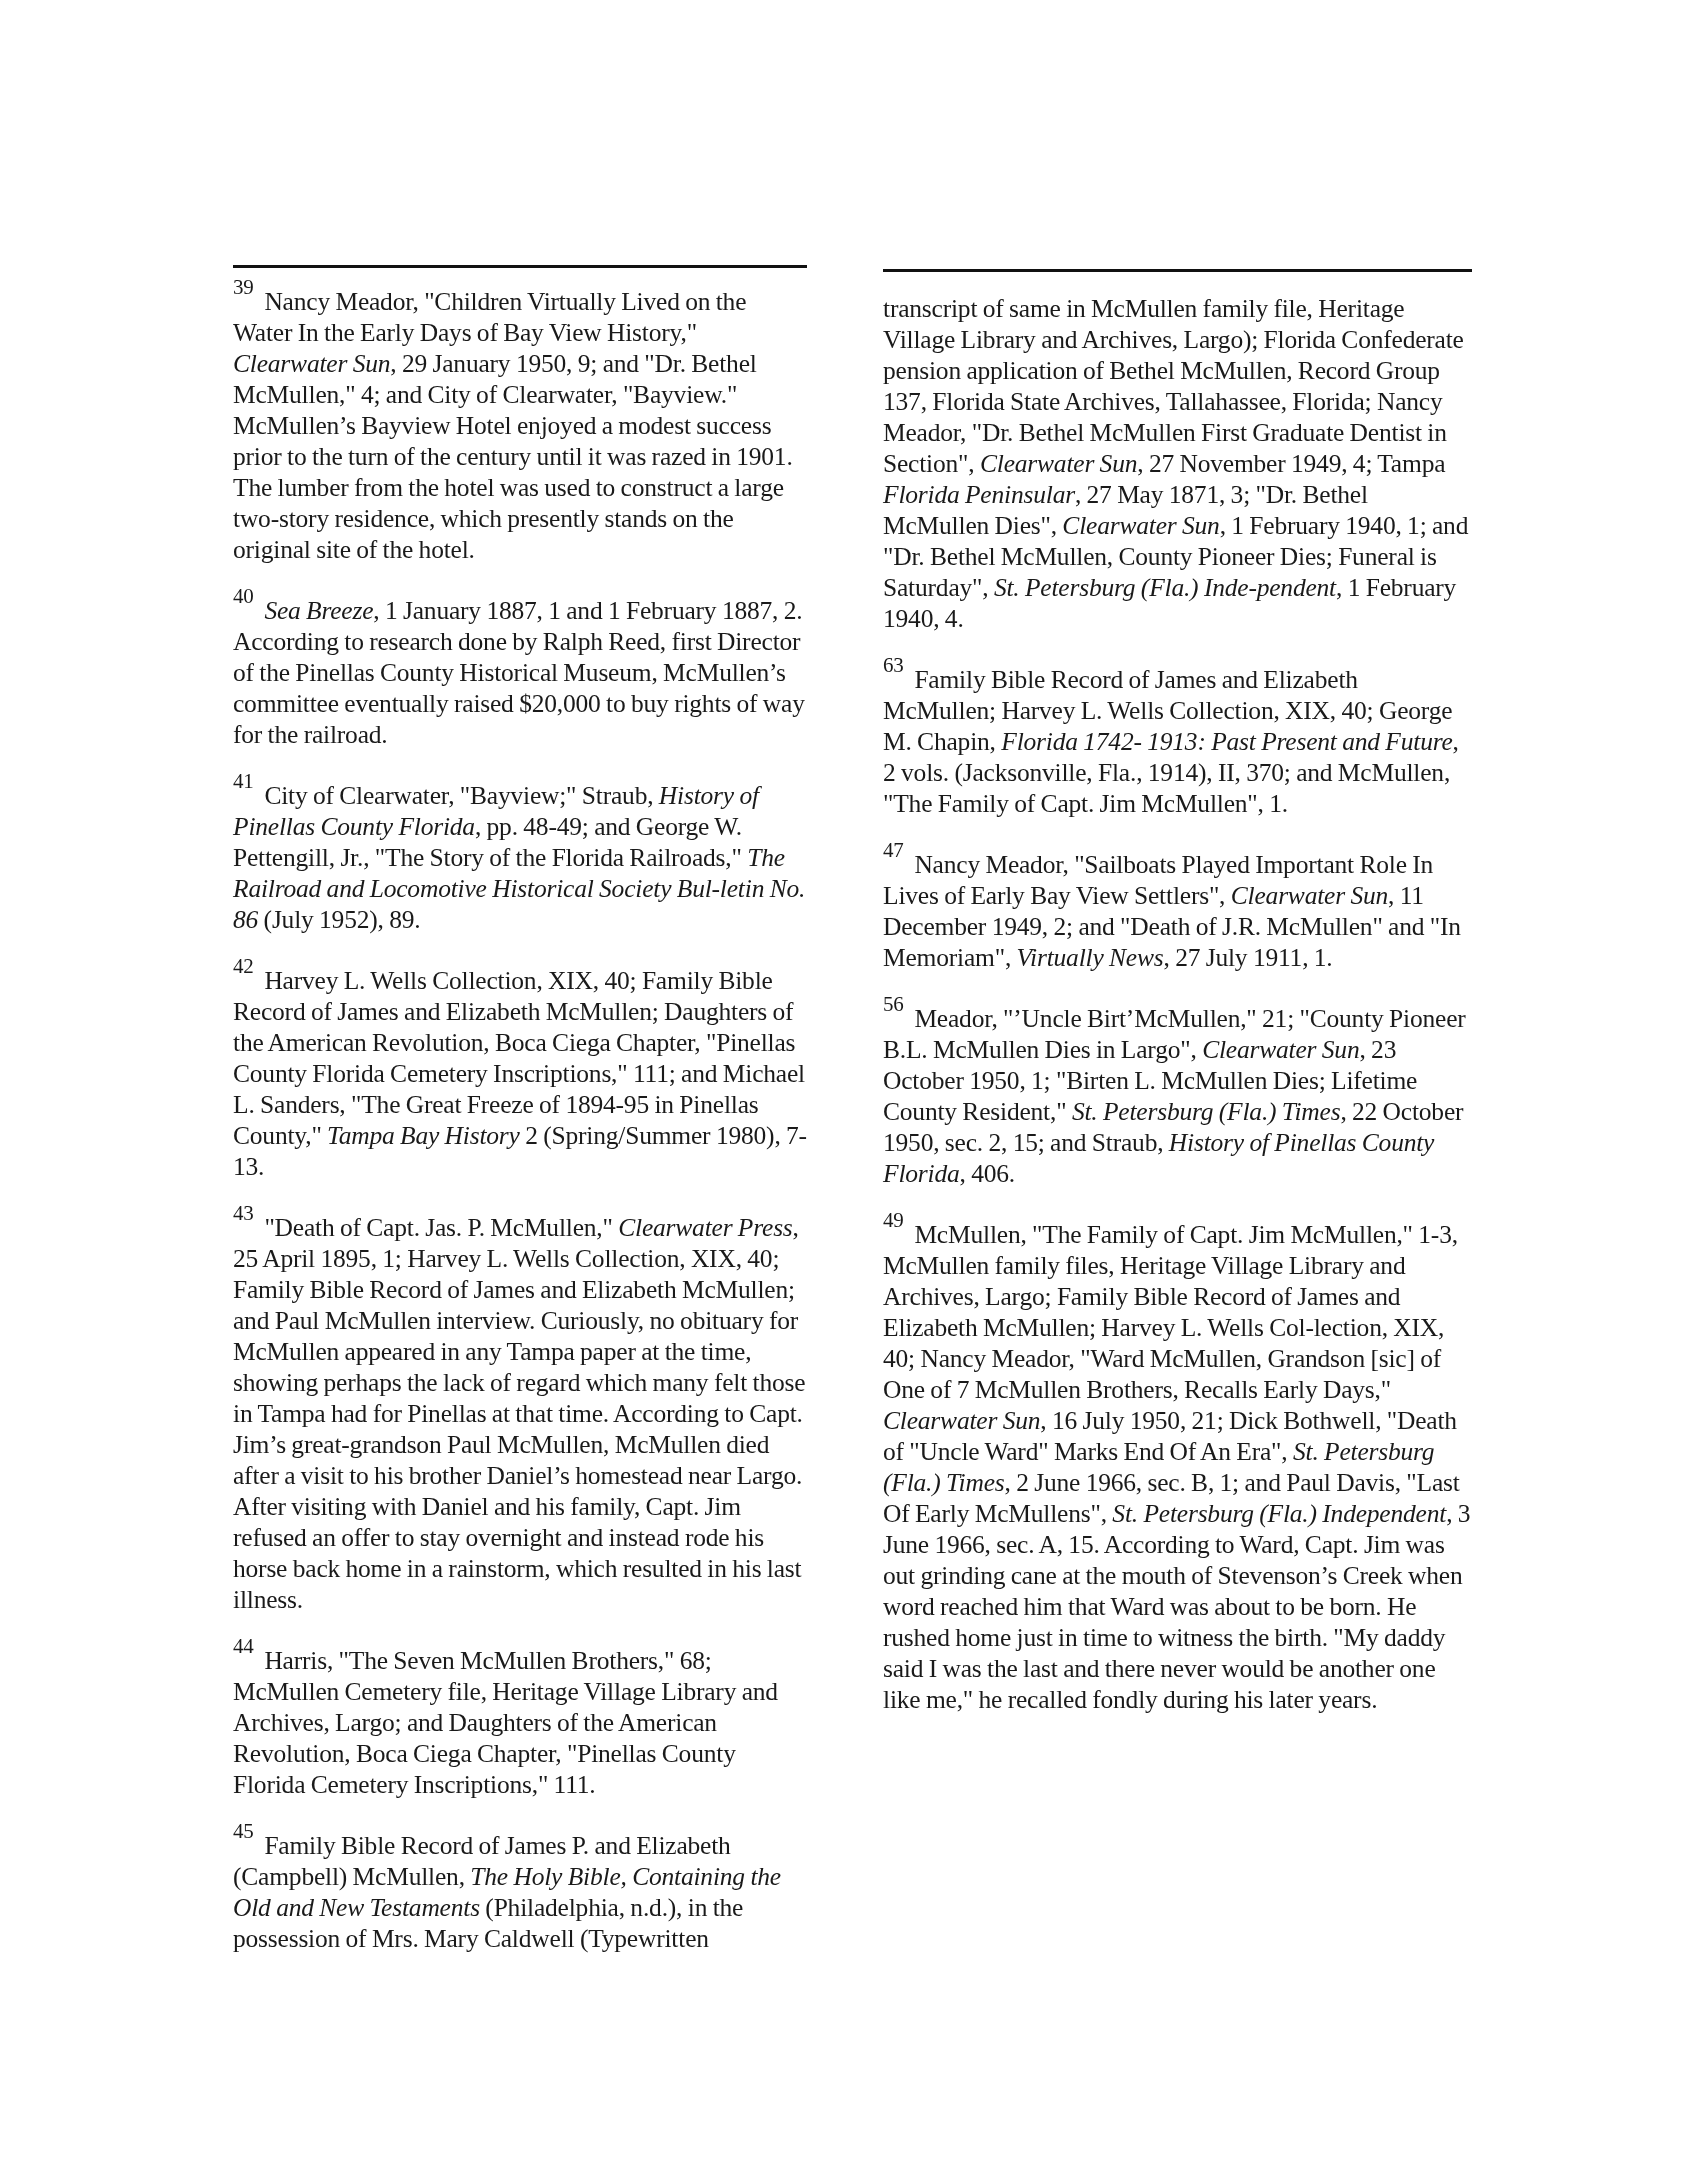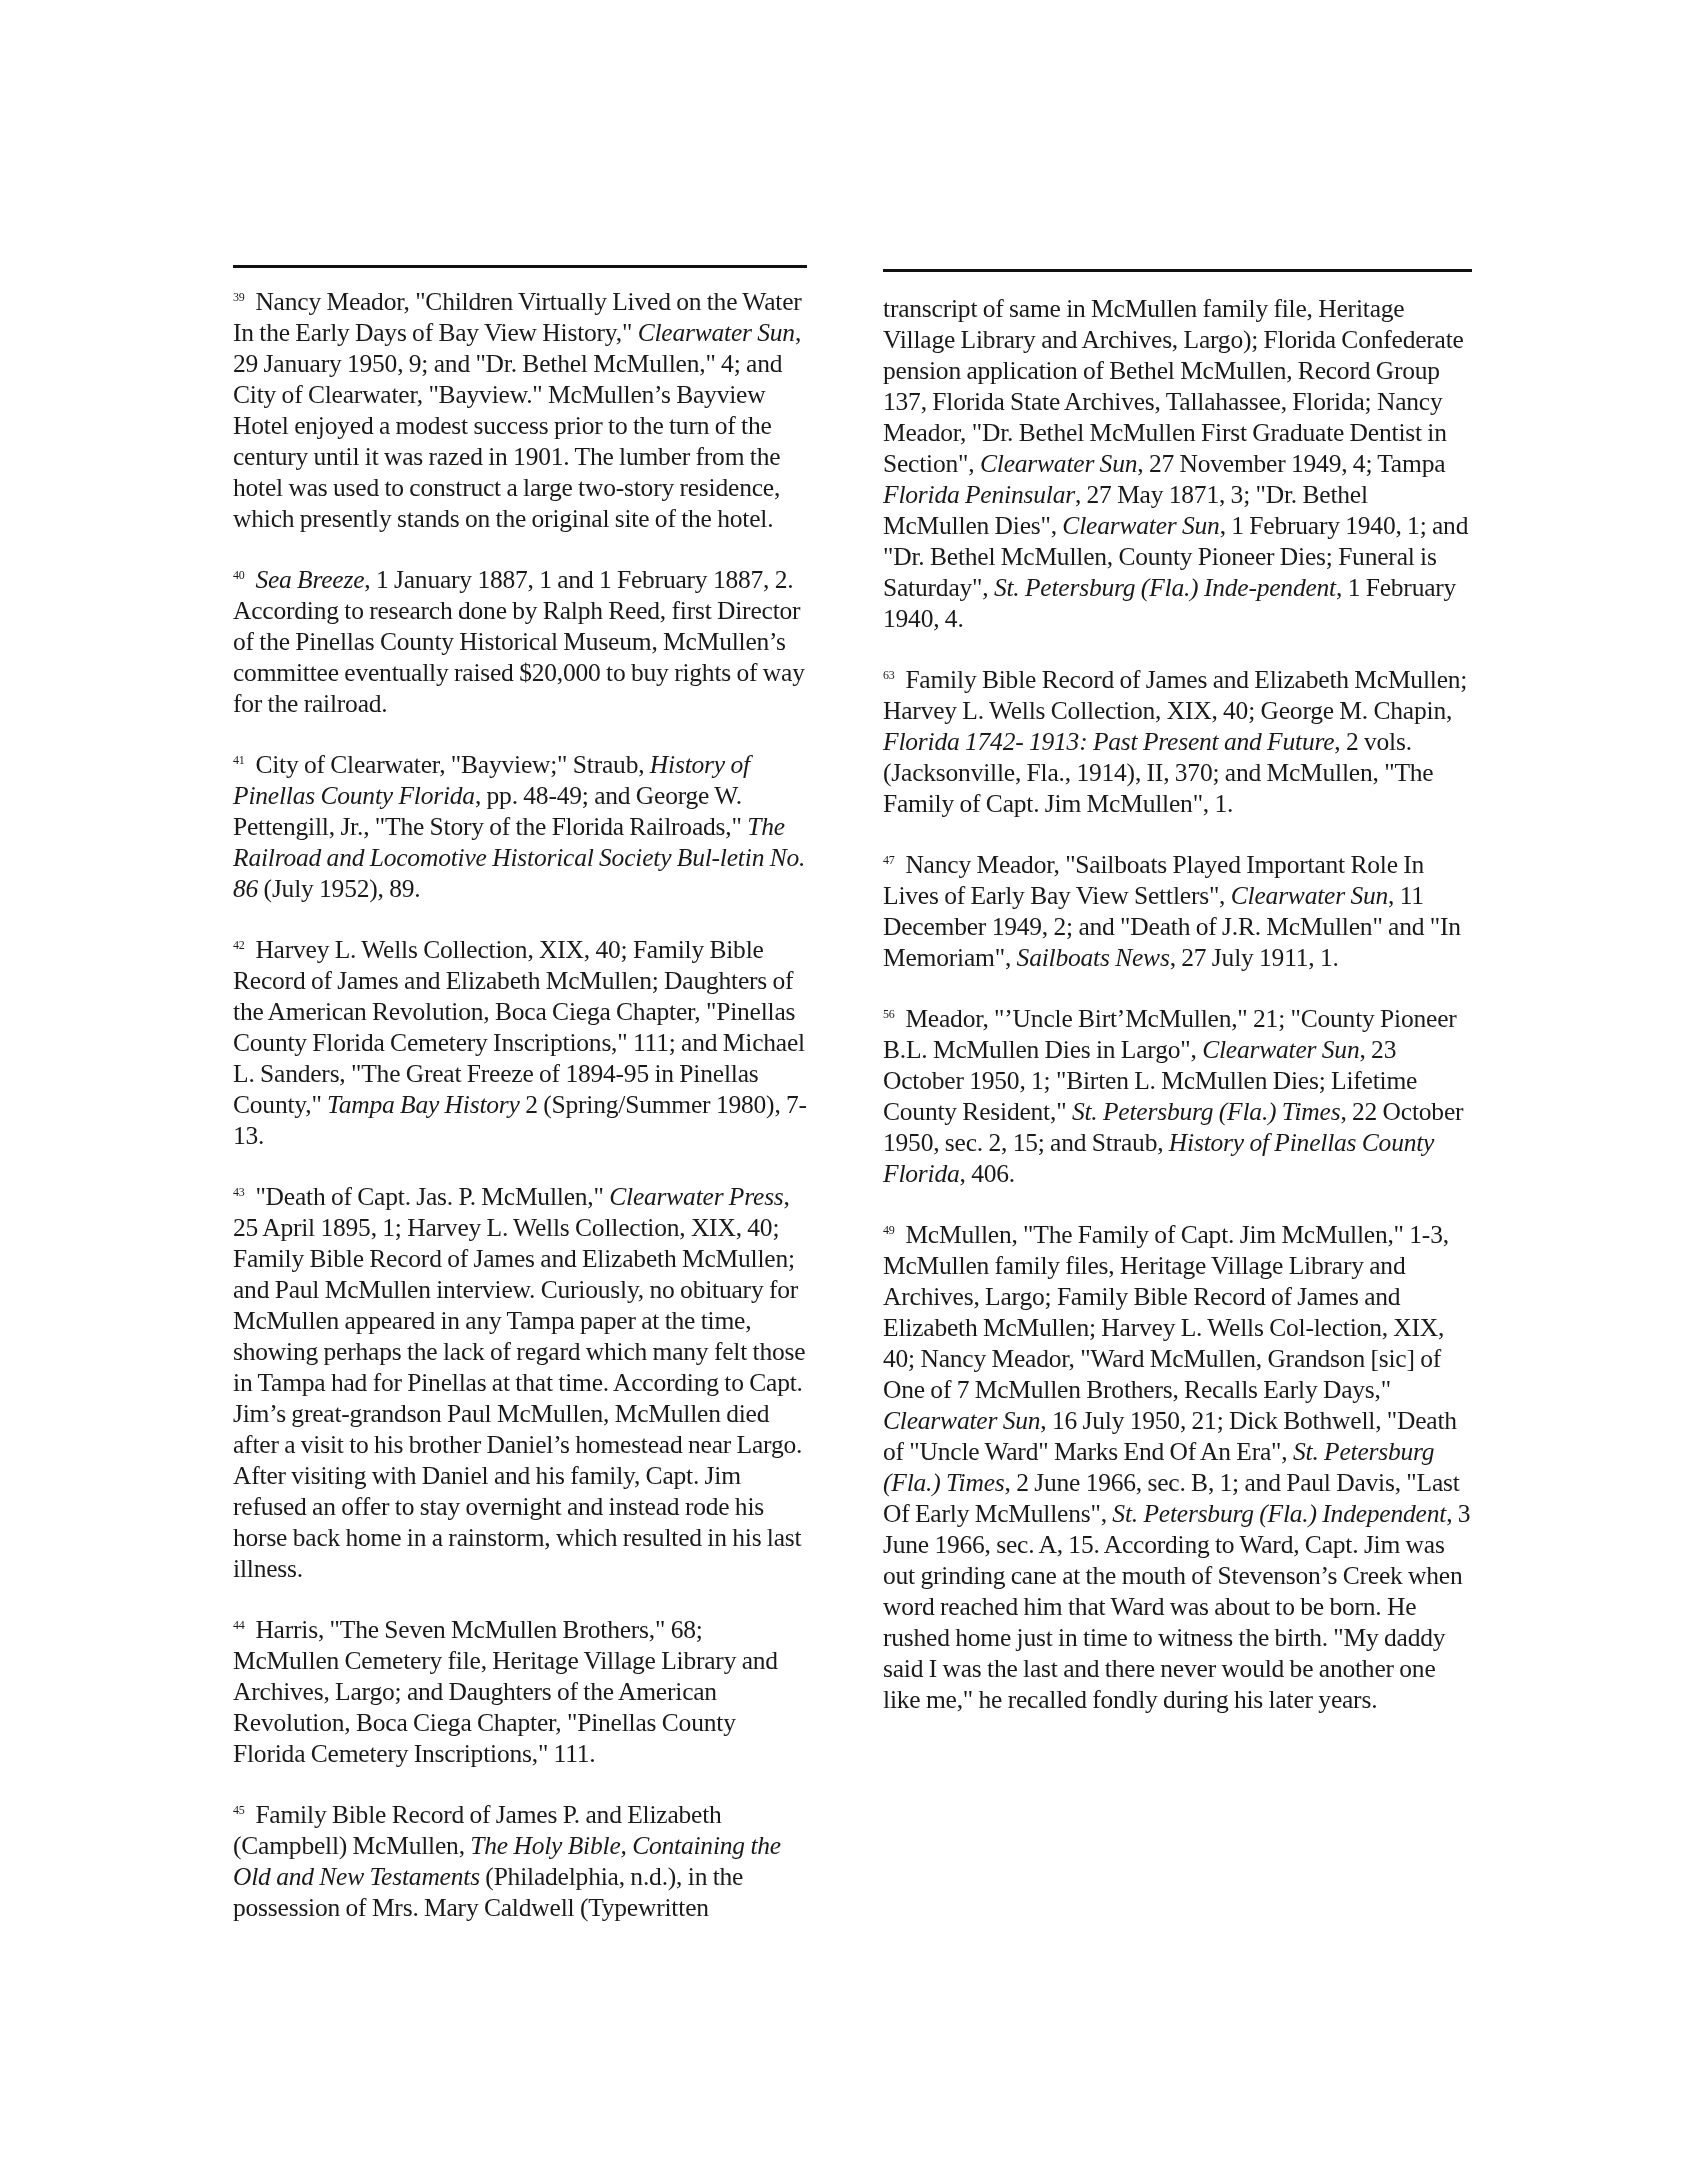--- a/index.html
+++ b/index.html
@@ -28,21 +28,21 @@
     }
     .col-right .rule { margin-top: 4px; margin-bottom: 21px; }
     .note {
       font-size: 25.5px;
       line-height: 31px;
       margin: 0 0 30px 0;
       letter-spacing: -0.2px;
       word-spacing: -0.7px;
     }
     .note sup {
-      font-size: 12px;
+      font-size: 21px;
       line-height: 0;
       vertical-align: 0.75em;
       margin-right: 5.3px;
     }
     .note i { font-style: italic; }
   </style>
 </head>
 <body>
 
 <div class="column col-left">
@@ -56,18 +56,18 @@
       <p class="note"><sup>44</sup><span> Harris, "The Seven McMullen Brothers," 68; McMullen Cemetery file, Heritage Village Library and Archives, Largo; and Daughters of the American Revolution, Boca Ciega Chapter, "Pinellas County Florida Cemetery Inscriptions," 111.</span></p>
       <p class="note"><sup>45</sup><span> Family Bible Record of James P. and Elizabeth (Campbell) McMullen, </span><i>The Holy Bible, Containing the Old and New Testaments</i><span> (Philadelphia, n.d.), in the possession of Mrs. Mary Caldwell (Typewritten</span></p>
     </div>
 </div>
 
 <div class="column col-right">
   <div class="rule"></div>
   <div>
       <p class="note"><span>transcript of same in McMullen family file, Heritage Village Library and Archives, Largo); Florida Confederate pension application of Bethel McMullen, Record Group 137, Florida State Archives, Tallahassee, Florida; Nancy Meador, "Dr. Bethel McMullen First Graduate Dentist in Section", </span><i>Clearwater Sun</i><span>, 27 November 1949, 4; Tampa </span><i>Florida Peninsular</i><span>, 27 May 1871, 3; "Dr. Bethel McMullen Dies", </span><i>Clearwater Sun</i><span>, 1 February 1940, 1; and "Dr. Bethel McMullen, County Pioneer Dies; Funeral is Saturday", </span><i>St. Petersburg (Fla.) Inde-pendent</i><span>, 1 February 1940, 4.</span></p>
       <p class="note"><sup>63</sup><span> Family Bible Record of James and Elizabeth McMullen; Harvey L. Wells Collection, XIX, 40; George M. Chapin, </span><i>Florida 1742- 1913: Past Present and Future</i><span>, 2 vols. (Jacksonville, Fla., 1914), II, 370; and McMullen, "The Family of Capt. Jim McMullen", 1.</span></p>
-      <p class="note"><sup>47</sup><span> Nancy Meador, "Sailboats Played Important Role In Lives of Early Bay View Settlers", </span><i>Clearwater Sun</i><span>, 11 December 1949, 2; and "Death of J.R. McMullen" and "In Memoriam", </span><i>Sailboats News</i><span>, 27 July 1911, 1.</span></p>
+      <p class="note"><sup>47</sup><span> Nancy Meador, "Sailboats Played Important Role In Lives of Early Bay View Settlers", </span><i>Clearwater Sun</i><span>, 11 December 1949, 2; and "Death of J.R. McMullen" and "In Memoriam", </span><i>Virtually News</i><span>, 27 July 1911, 1.</span></p>
       <p class="note"><sup>56</sup><span> Meador, "’Uncle Birt’McMullen," 21; "County Pioneer B.L. McMullen Dies in Largo", </span><i>Clearwater Sun</i><span>, 23 October 1950, 1; "Birten L. McMullen Dies; Lifetime County Resident," </span><i>St. Petersburg (Fla.) Times</i><span>, 22 October 1950, sec. 2, 15; and Straub, </span><i>History of Pinellas County Florida</i><span>, 406.</span></p>
       <p class="note"><sup>49</sup><span> McMullen, "The Family of Capt. Jim McMullen," 1-3, McMullen family files, Heritage Village Library and Archives, Largo; Family Bible Record of James and Elizabeth McMullen; Harvey L. Wells Col-lection, XIX, 40; Nancy Meador, "Ward McMullen, Grandson [sic] of One of 7 McMullen Brothers, Recalls Early Days," </span><i>Clearwater Sun</i><span>, 16 July 1950, 21; Dick Bothwell, "Death of "Uncle Ward" Marks End Of An Era", </span><i>St. Petersburg (Fla.) Times</i><span>, 2 June 1966, sec. B, 1; and Paul Davis, "Last Of Early McMullens", </span><i>St. Petersburg (Fla.) Independent</i><span>, 3 June 1966, sec. A, 15. According to Ward, Capt. Jim was out grinding cane at the mouth of Stevenson’s Creek when word reached him that Ward was about to be born. He rushed home just in time to witness the birth. "My daddy said I was the last and there never would be another one like me," he recalled fondly during his later years.</span></p>
     </div>
 </div>
 
 
 </body></html>

